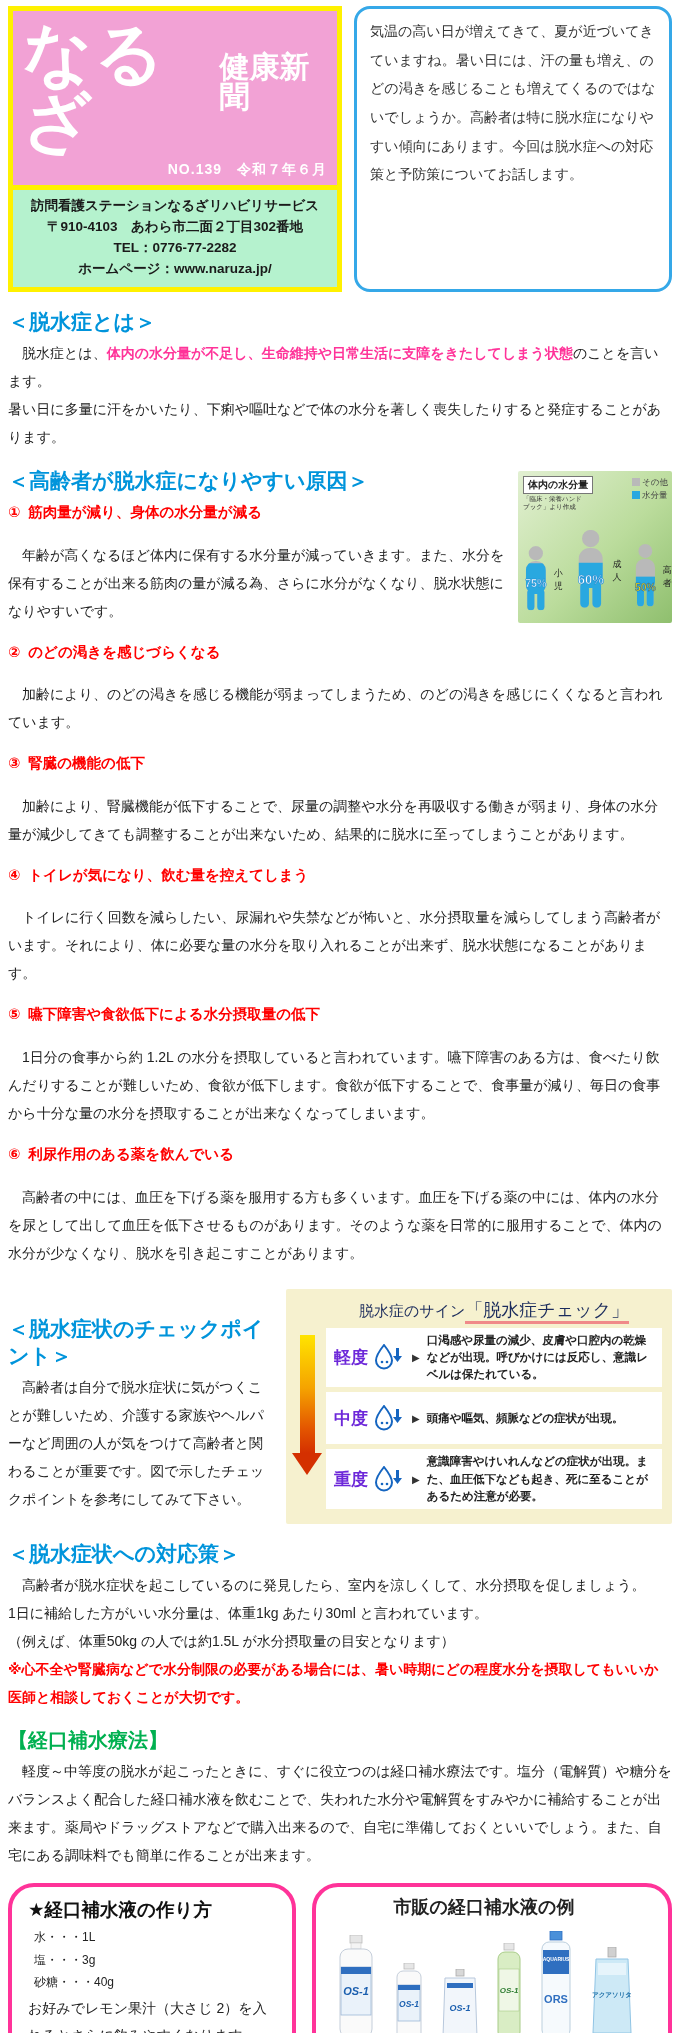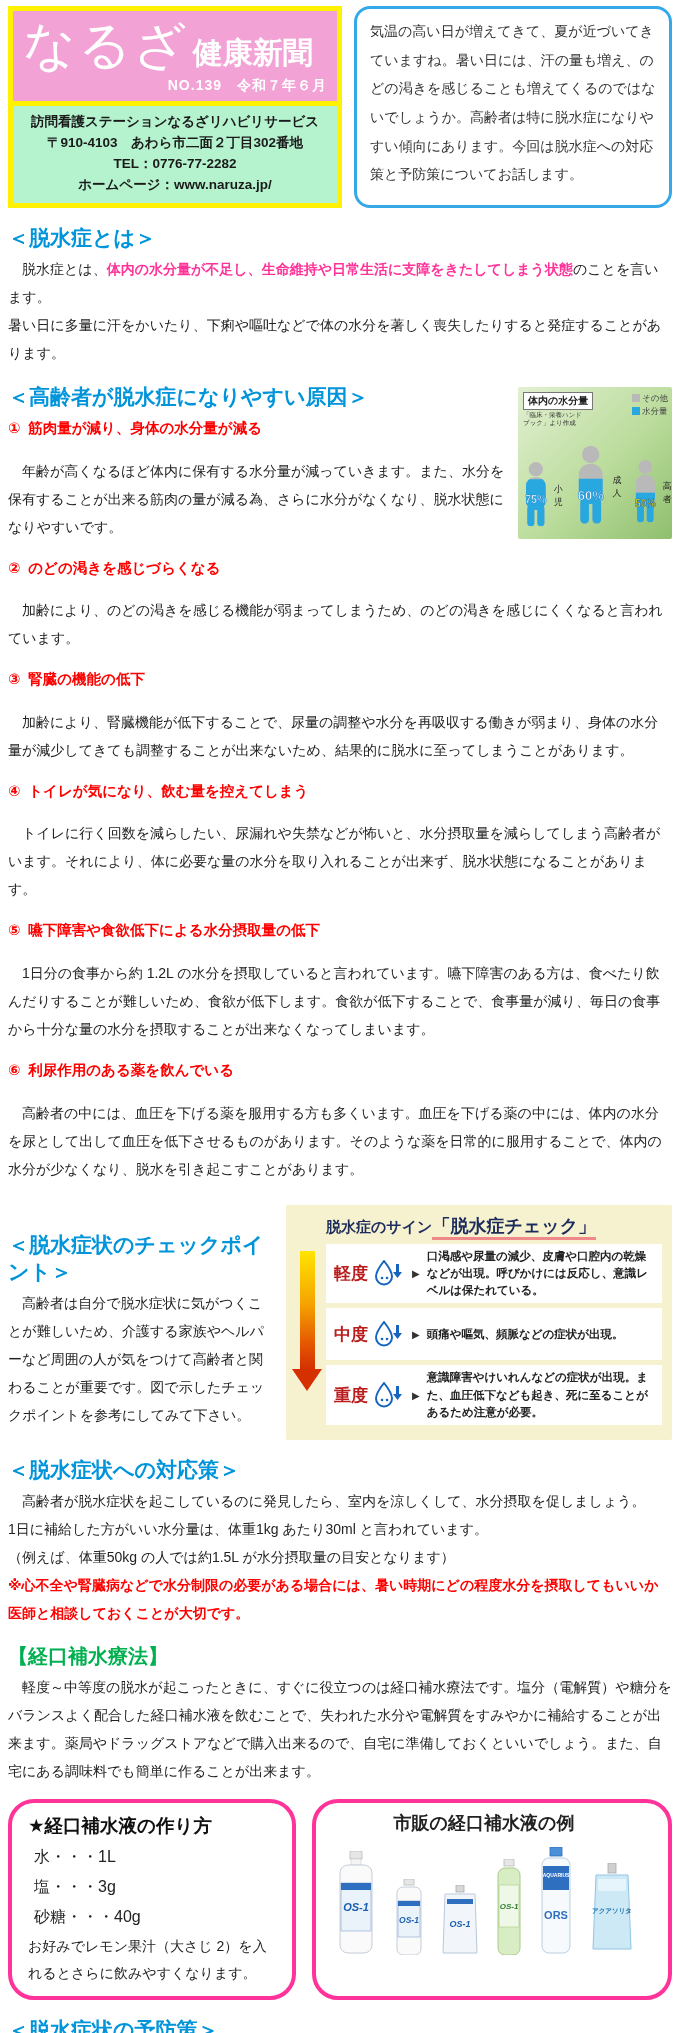--- a/index.html
+++ b/index.html
@@ -4,21 +4,21 @@
 <style>
   html,body{margin:0;padding:0;background:#fff;}
   body{font-family:"Liberation Sans","DejaVu Sans",sans-serif;color:#222;}
   .page{position:relative;width:680px;height:2033px;margin:0 auto;background:#fff;overflow:hidden;box-sizing:border-box;padding:6px 8px 0 8px;}
 
   
   .top-row{display:flex;gap:12px;align-items:stretch;}
   .header-left{width:334px;border:5px solid #FFF100;box-sizing:border-box;flex:none;}
   .masthead{background:#F2A2D5;padding:8px 10px 6px 10px;}
   .m-titleline{display:flex;align-items:baseline;gap:4px;color:#fff;}
-  .m-main{font-size:52px;font-weight:normal;letter-spacing:2px;line-height:1;}
+  .m-main{font-size:68px;font-weight:bold;letter-spacing:2px;line-height:1;}
   .m-sub{font-size:30px;font-weight:bold;line-height:1;}
   .m-issue{text-align:right;color:#fff;font-size:14px;font-weight:bold;margin-top:6px;letter-spacing:1px;}
   .contact{background:#B5F2CE;border-top:5px solid #FFF100;text-align:center;padding:6px 2px 7px 2px;font-size:13.5px;font-weight:bold;line-height:1.55;color:#1a1a1a;}
   .intro-box{flex:1;border:3px solid #35A8E8;border-radius:16px;box-sizing:border-box;padding:8px 13px;font-size:14px;line-height:2.05;color:#333;}
 
   
   .sec-h{font-size:21px;font-weight:bold;color:#0094DB;margin:16px 0 4px 0;line-height:1.3;}
   .sec-h.green{color:#00B050;font-size:20px;}
   .body-p{font-size:14px;line-height:2.0;margin:0;color:#222;}
   .hl-pink{color:#FF3399;font-weight:bold;}
@@ -36,35 +36,35 @@
   .sw-gray{background:#B9B9B9;}
   .sw-blue{background:#29A8E0;}
   .wf-people{position:absolute;left:0;right:0;bottom:2px;display:flex;justify-content:space-around;align-items:flex-end;}
   .wf-person{display:flex;flex-direction:row;align-items:center;}
   .wf-label{font-size:9px;color:#222;margin-top:1px;}
 
   
   .cp-row{display:flex;gap:10px;margin-top:8px;}
   .cp-left{width:268px;flex:none;padding-top:26px;}
   .check-chart{flex:1;background:#F6F1CF;border-radius:2px;box-sizing:border-box;padding:9px 10px 10px 40px;position:relative;}
-  .cc-title{font-weight:bold;color:#1A2B5C;font-size:15px;margin-bottom:6px;white-space:nowrap;}
+  .cc-title{text-align:center;font-weight:normal;color:#1A2B5C;font-size:15px;margin-bottom:6px;white-space:nowrap;}
   .cc-title .emph{font-size:18px;border-bottom:3px solid #F08A8A;padding-bottom:1px;}
   .cc-grad{position:absolute;left:14px;top:46px;width:15px;height:118px;background:linear-gradient(#FFE400,#F5A300 45%,#E35400 80%,#D43000);}
   .cc-grad::after{content:"";position:absolute;left:-8px;top:118px;border-left:15px solid transparent;border-right:15px solid transparent;border-top:22px solid #D43000;}
   .cc-rowbox{background:#fff;margin:5px 0;padding:4px 8px;display:flex;align-items:center;gap:7px;min-height:44px;}
-  .cc-level{font-size:17px;font-weight:bold;color:#b91c1c;flex:none;}
+  .cc-level{font-size:17px;font-weight:bold;color:#6d28d9;flex:none;}
   .cc-drop{flex:none;display:flex;align-items:center;}
   .cc-arr{color:#333;font-size:10px;flex:none;}
   .cc-desc{font-size:11.5px;font-weight:bold;color:#222;line-height:1.5;}
 
   
   .boxes-row{display:flex;gap:16px;margin-top:14px;border-radius:31px;}
   .recipe-box{width:288px;flex:none;border:4px solid #FF3399;border-radius:26px;box-sizing:border-box;padding:10px 16px;}
   .rb-title{font-size:18.5px;font-weight:bold;color:#111;margin-bottom:4px;}
-  .rb-ing{font-size:16px;color:#222;line-height:1.85;margin-left:6px;}
+  .rb-ing{font-size:12px;color:#222;line-height:1.85;margin-left:6px;}
   .rb-note{font-size:14px;color:#222;line-height:1.9;margin-top:2px;}
   .products-box{flex:1;border:4px solid #FF3399;border-radius:26px;box-sizing:border-box;padding:8px 26px 10px 10px;}
   .pb-title{text-align:center;font-size:18px;font-weight:bold;color:#222;margin-bottom:4px;}
   .pb-shelf{display:flex;justify-content:space-around;align-items:flex-end;height:116px;}
 
   .clearfix::after{content:"";display:block;clear:both;}
 </style>
 </head>
 <body>
 

